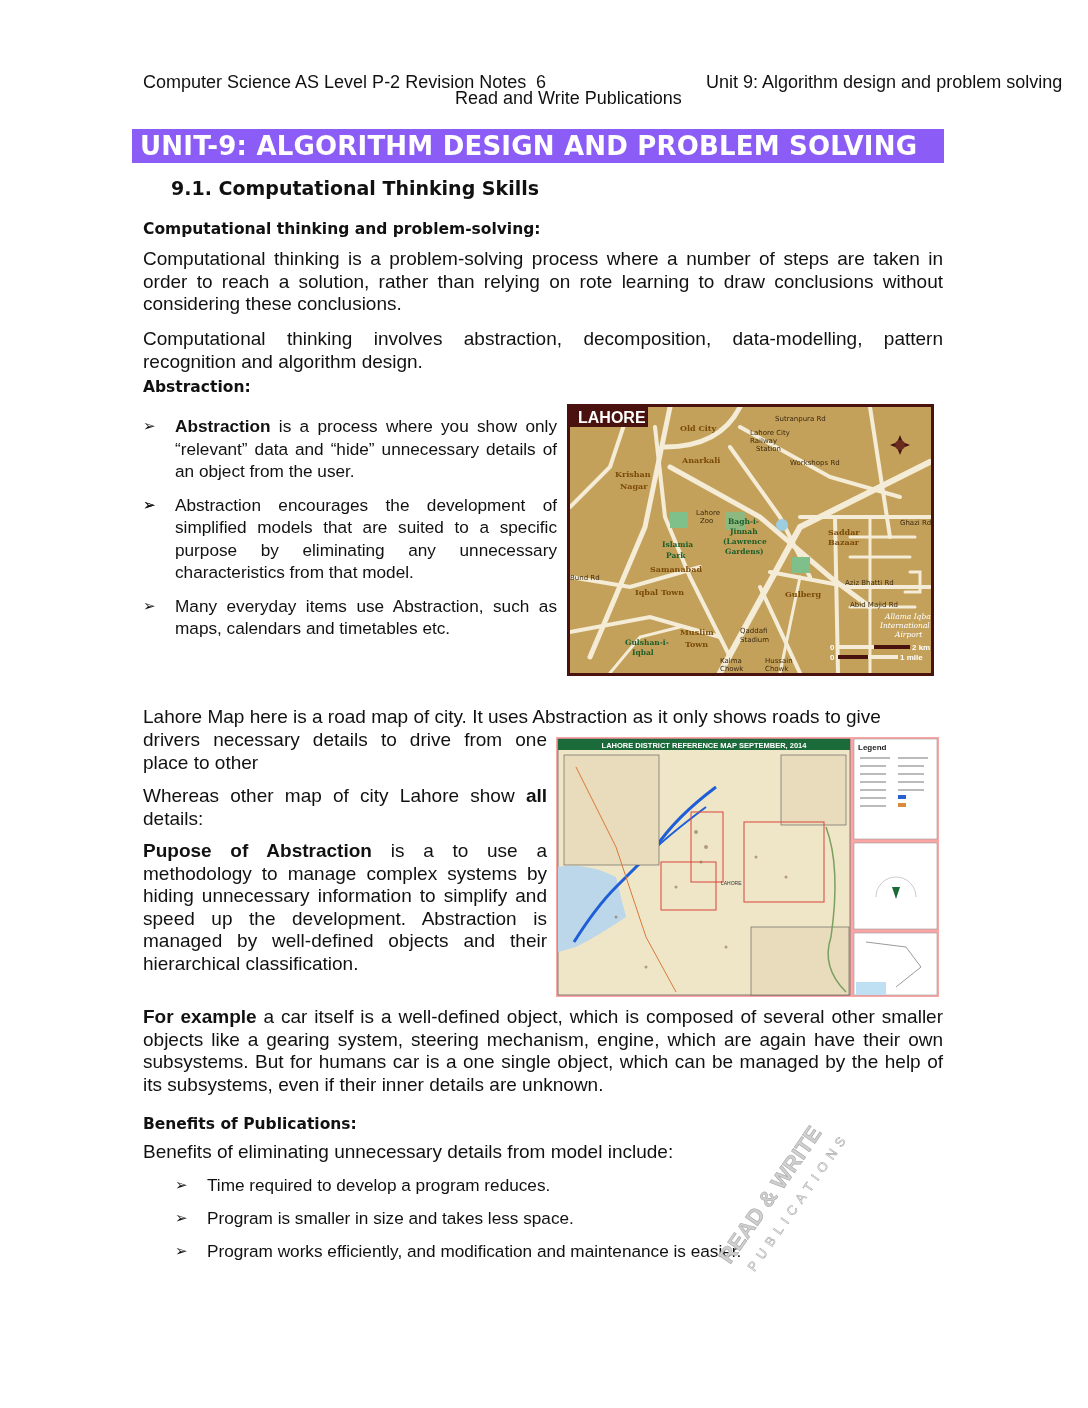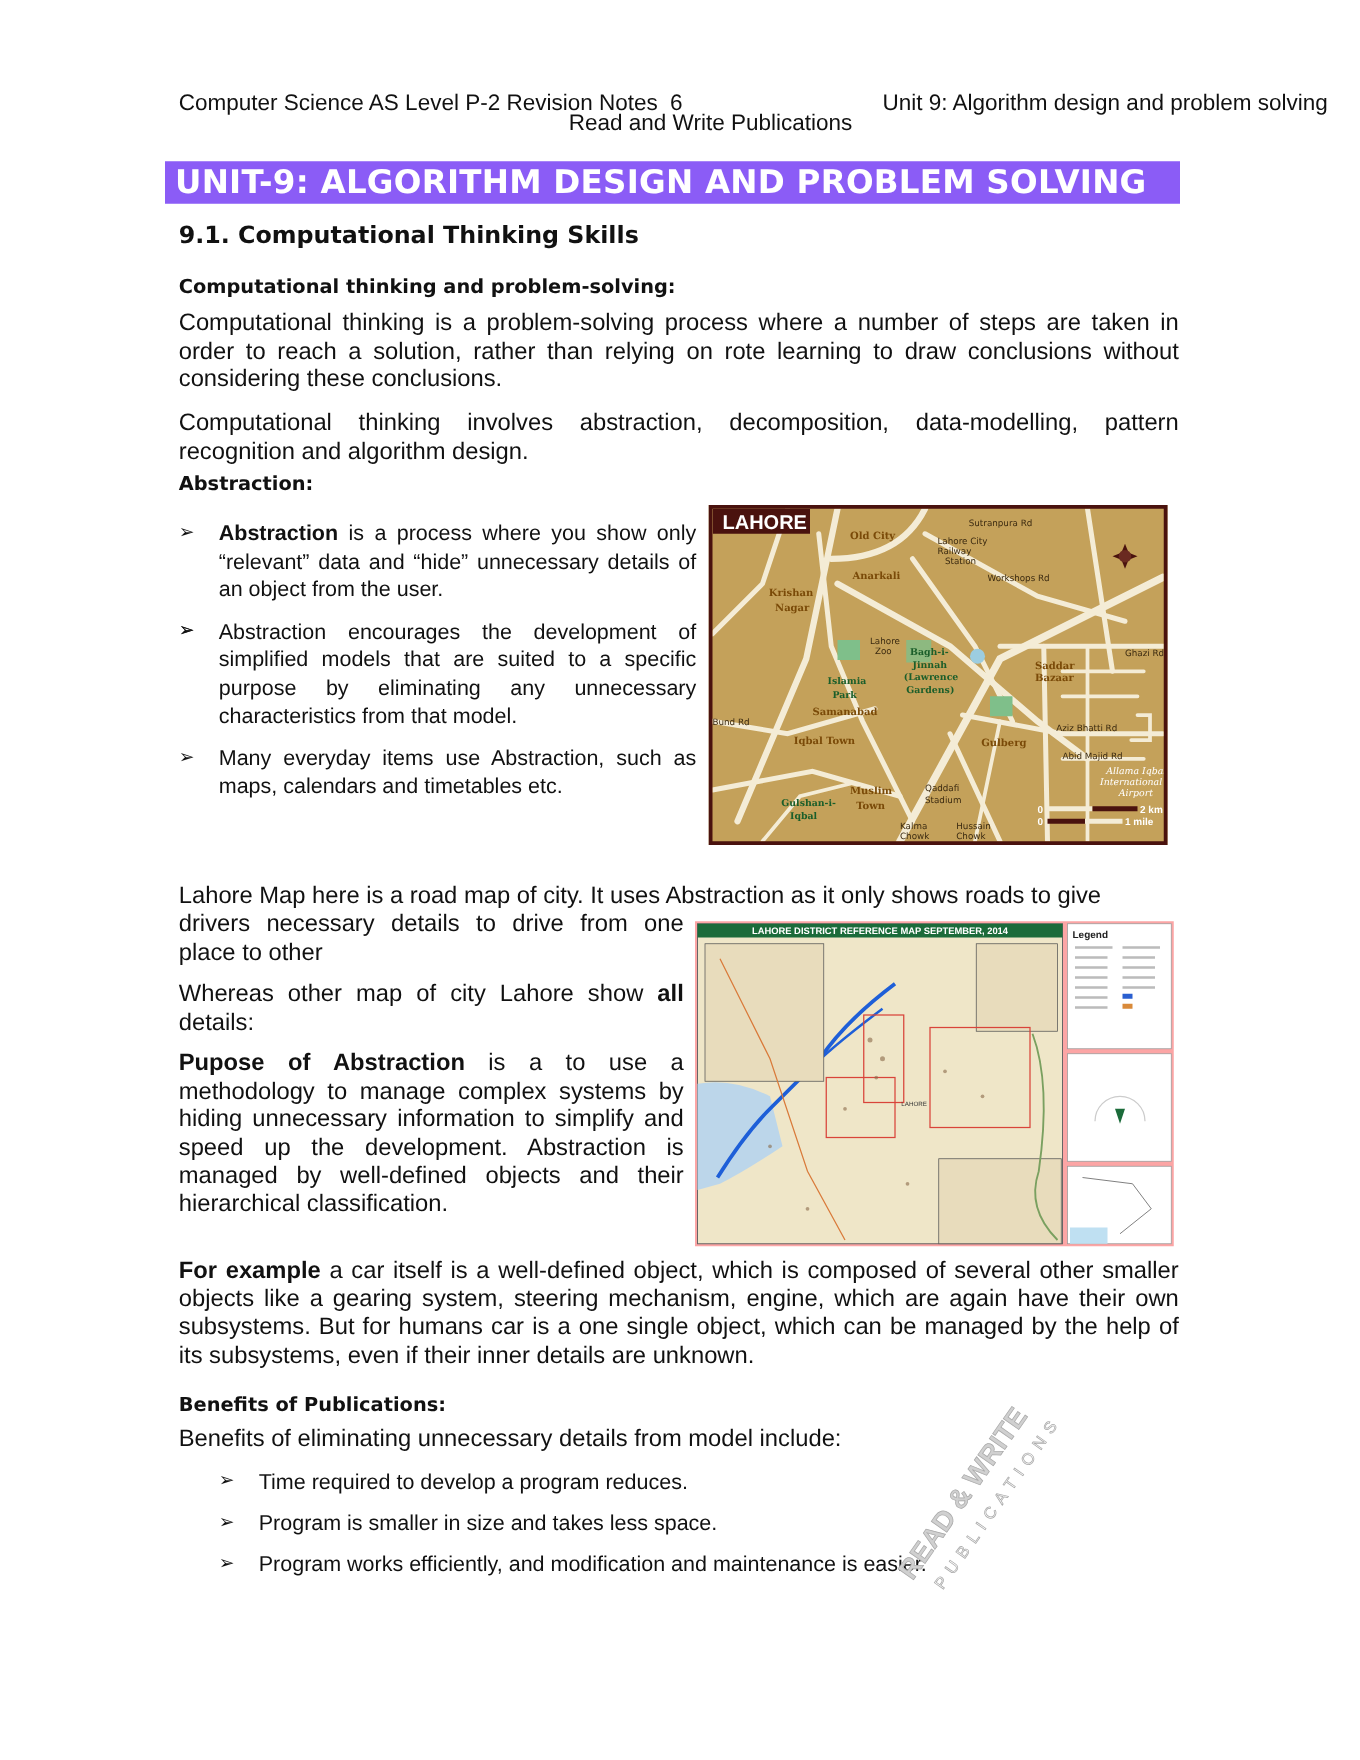--- a/index.html
+++ b/index.html
@@ -4,21 +4,21 @@
 <style>
   html, body { margin: 0; padding: 0; background: #ffffff; }
   body { width: 1088px; height: 1408px; position: relative; overflow: hidden;
          font-family: "Liberation Sans", sans-serif; color: #111; }
   .abs { position: absolute; }
   .hdr { font-size: 18px; color: #111; }
   .unit-bar { left: 132px; top: 129px; width: 812px; height: 34px; background: #8b5cf6;
               color: #fff; font-family: "DejaVu Sans", sans-serif; font-weight: bold;
               font-size: 26px; line-height: 34px; padding-left: 8px; box-sizing: border-box;
               letter-spacing: 0.2px; white-space: nowrap; }
-  .h2 { font-family: "DejaVu Sans", sans-serif; font-weight: bold; font-size: 19px; }
+  .h2 { font-family: "DejaVu Sans", sans-serif; font-weight: bold; font-size: 19px; margin-left: 28px; }
   .h3 { font-family: "DejaVu Sans", sans-serif; font-weight: bold; font-size: 15.5px; }
   .p { font-size: 19px; line-height: 22.5px; text-align: justify; }
   .bul { font-size: 17.2px; line-height: 22.5px; text-align: justify; }
   .arrow { position: absolute; left: 0; top: 0; font-size: 15px; }
   b { font-weight: bold; }
   .map1 { left: 567px; top: 404px; width: 367px; height: 272px; background: #c4a15a;
           border: 3px solid #4a120e; box-sizing: border-box; overflow: hidden; }
   .map2 { left: 556px; top: 737px; width: 383px; height: 260px; background: #fca5a5; overflow: hidden; }
   .watermark { left: 700px; top: 1115px; width: 180px; height: 170px; }
 </style>

